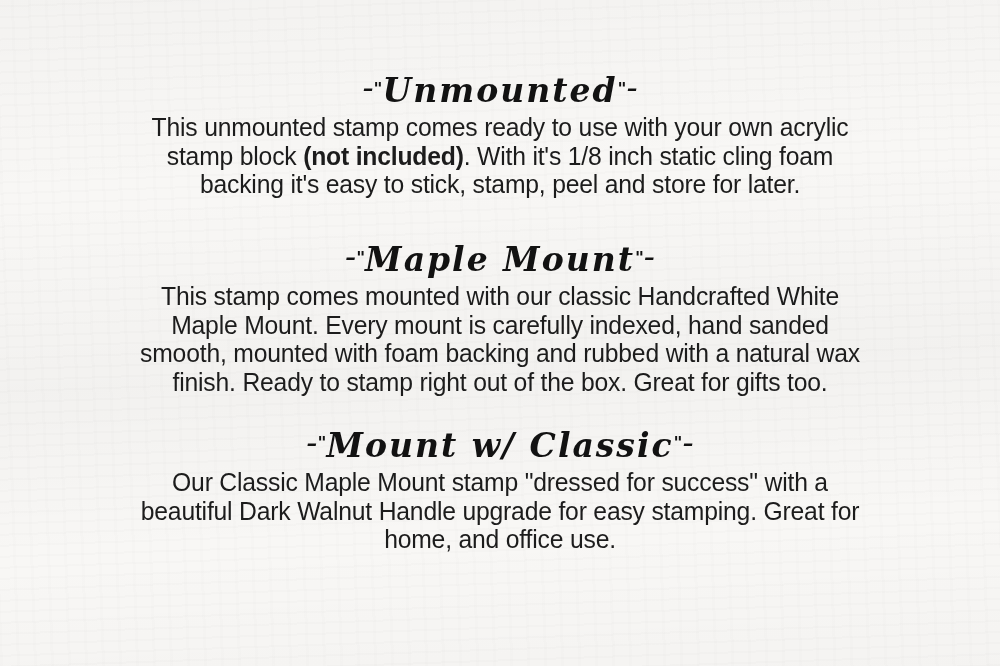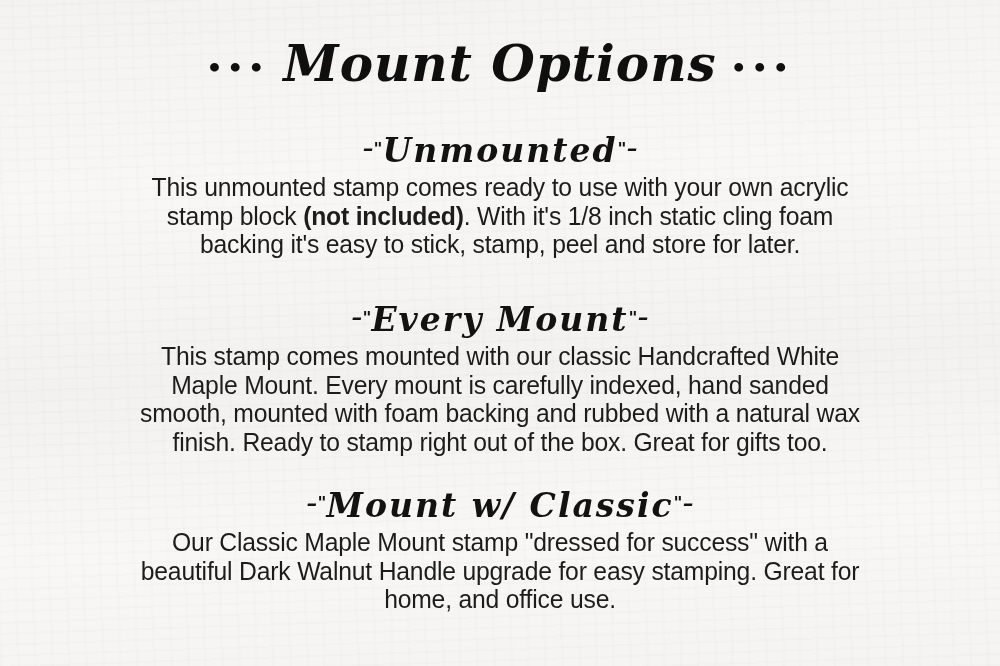--- a/index.html
+++ b/index.html
@@ -77,31 +77,30 @@
     transform-origin: 50% 0;
     color: #1c1c1c;
   }
   .body-text strong { font-weight: 700; }
 </style>
 </head>
 <body>
 
 <div class="page">
 
-  <h1 class="title"><span class="orn left">•••</span><span>Mount Options</span><span class="orn right">•••</span></h1>
 
   <section class="section-1">
     <h2 class="heading"><span class="dash">-</span><span class="q">"</span><span>Unmounted</span><span class="q">"</span><span class="dash">-</span></h2>
     <p class="body-text"><span>This unmounted stamp comes ready to use with your own acrylic
 stamp block </span><strong>(not included)</strong><span>. With it's 1/8 inch static cling foam
 backing it's easy to stick, stamp, peel and store for later.</span></p>
   </section>
 
   <section class="section-2">
-    <h2 class="heading"><span class="dash">-</span><span class="q">"</span><span>Every Mount</span><span class="q">"</span><span class="dash">-</span></h2>
+    <h2 class="heading"><span class="dash">-</span><span class="q">"</span><span>Maple Mount</span><span class="q">"</span><span class="dash">-</span></h2>
     <p class="body-text">This stamp comes mounted with our classic Handcrafted White
 Maple Mount. Every mount is carefully indexed, hand sanded
 smooth, mounted with foam backing and rubbed with a natural wax
 finish. Ready to stamp right out of the box. Great for gifts too.</p>
   </section>
 
   <section class="section-3">
     <h2 class="heading"><span class="dash">-</span><span class="q">"</span><span>Mount w/ Classic</span><span class="q">"</span><span class="dash">-</span></h2>
     <p class="body-text">Our Classic Maple Mount stamp "dressed for success" with a
 beautiful Dark Walnut Handle upgrade for easy stamping. Great for

